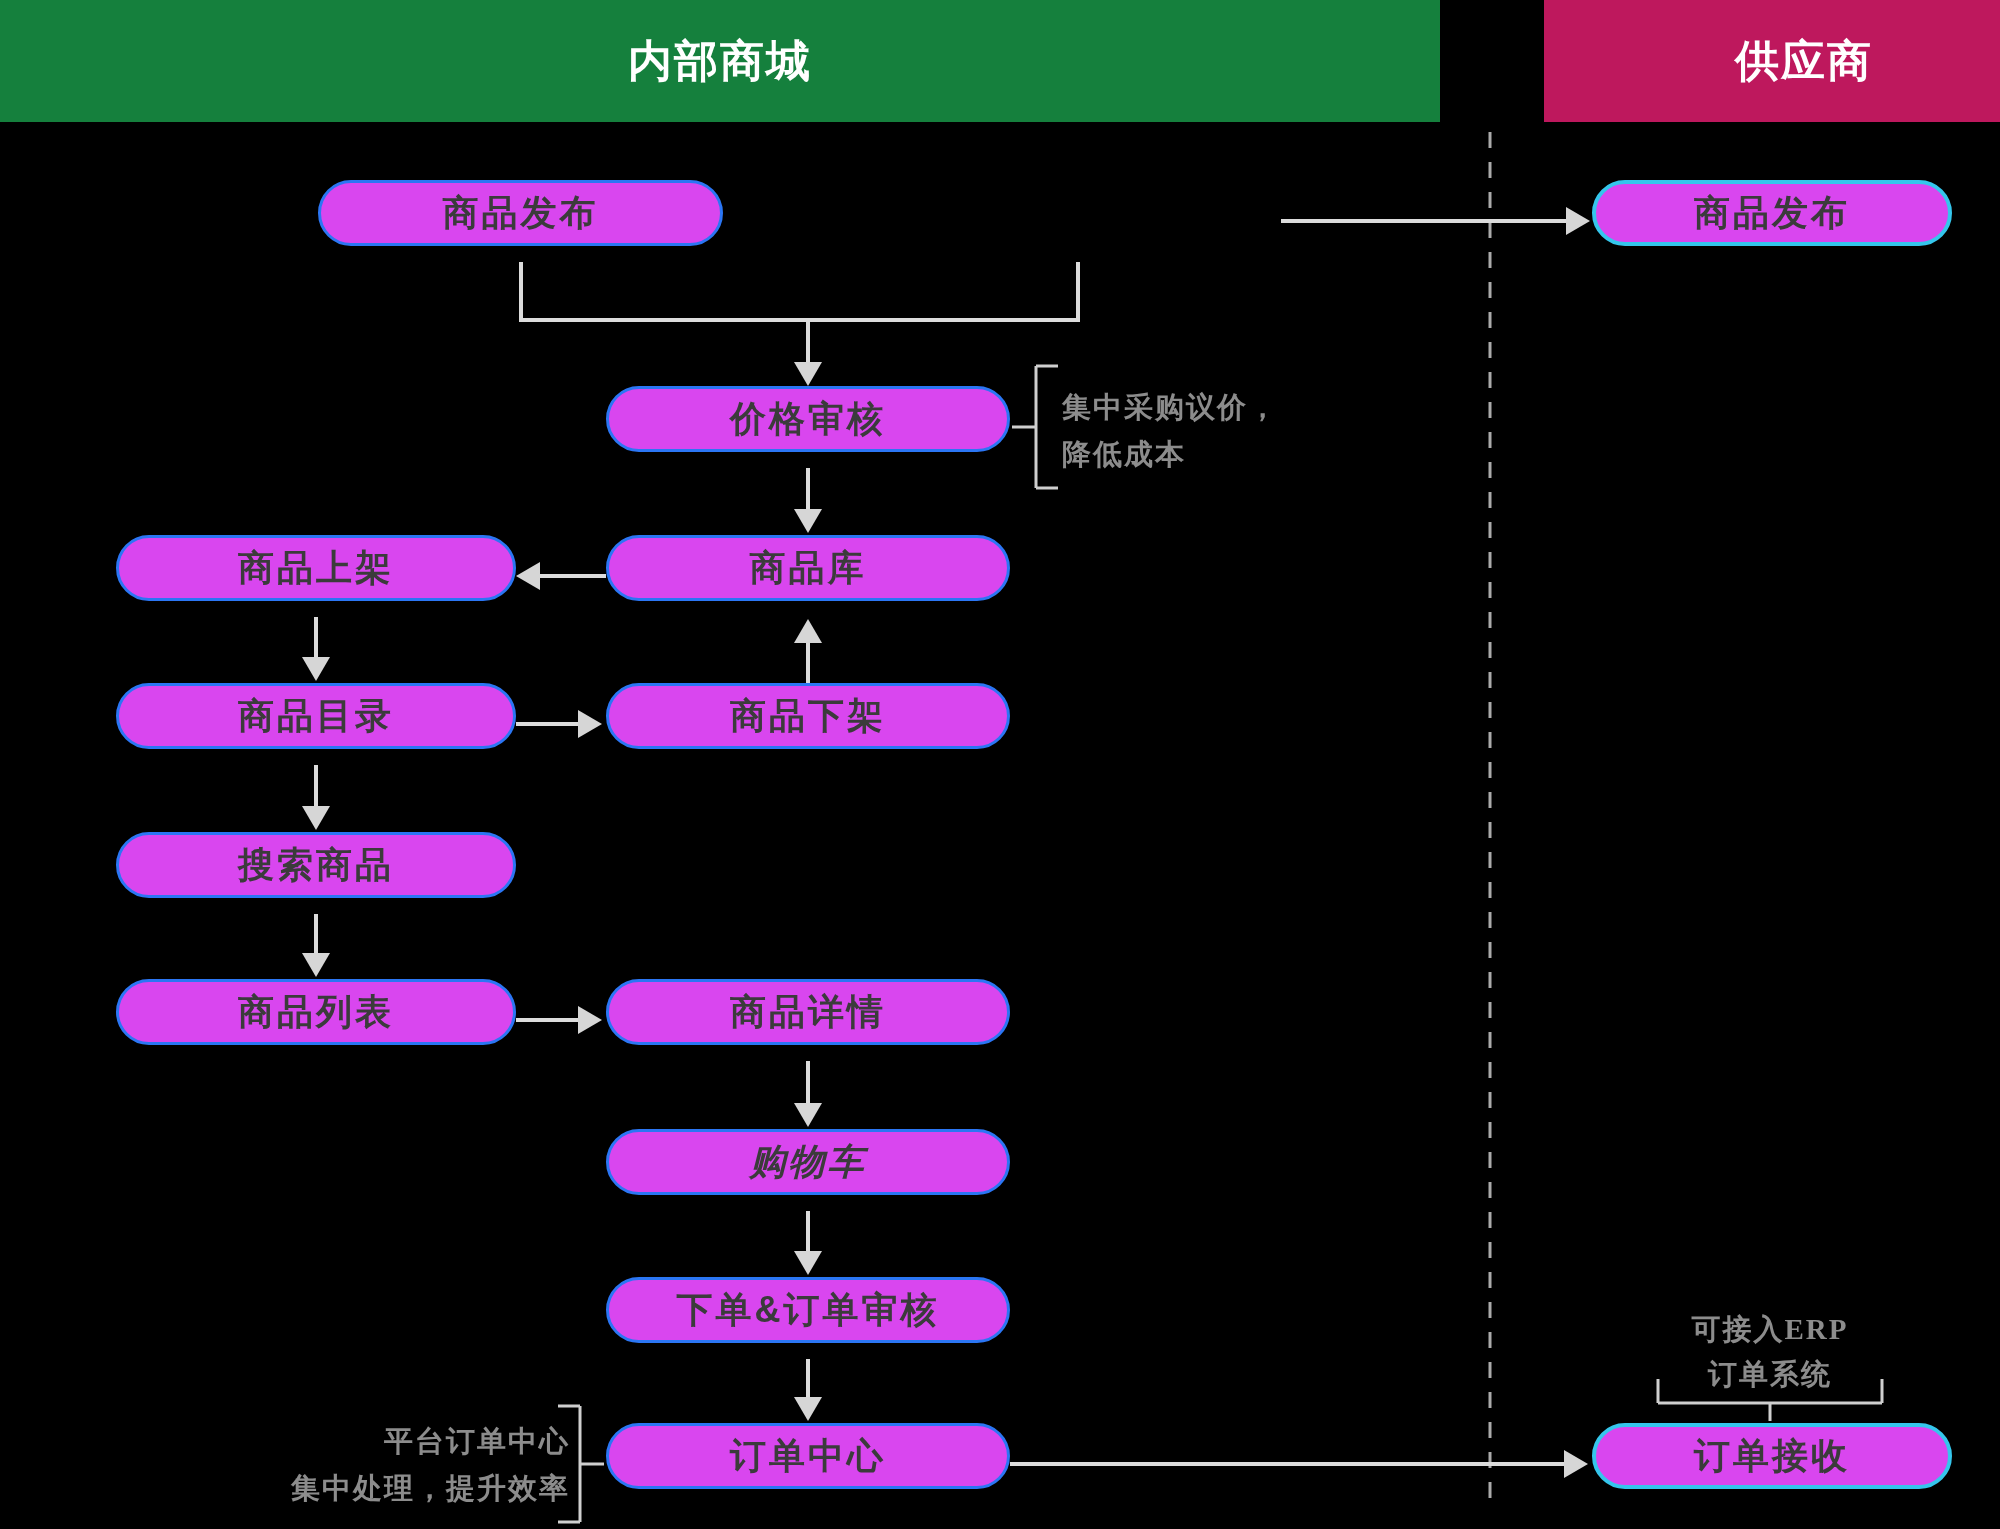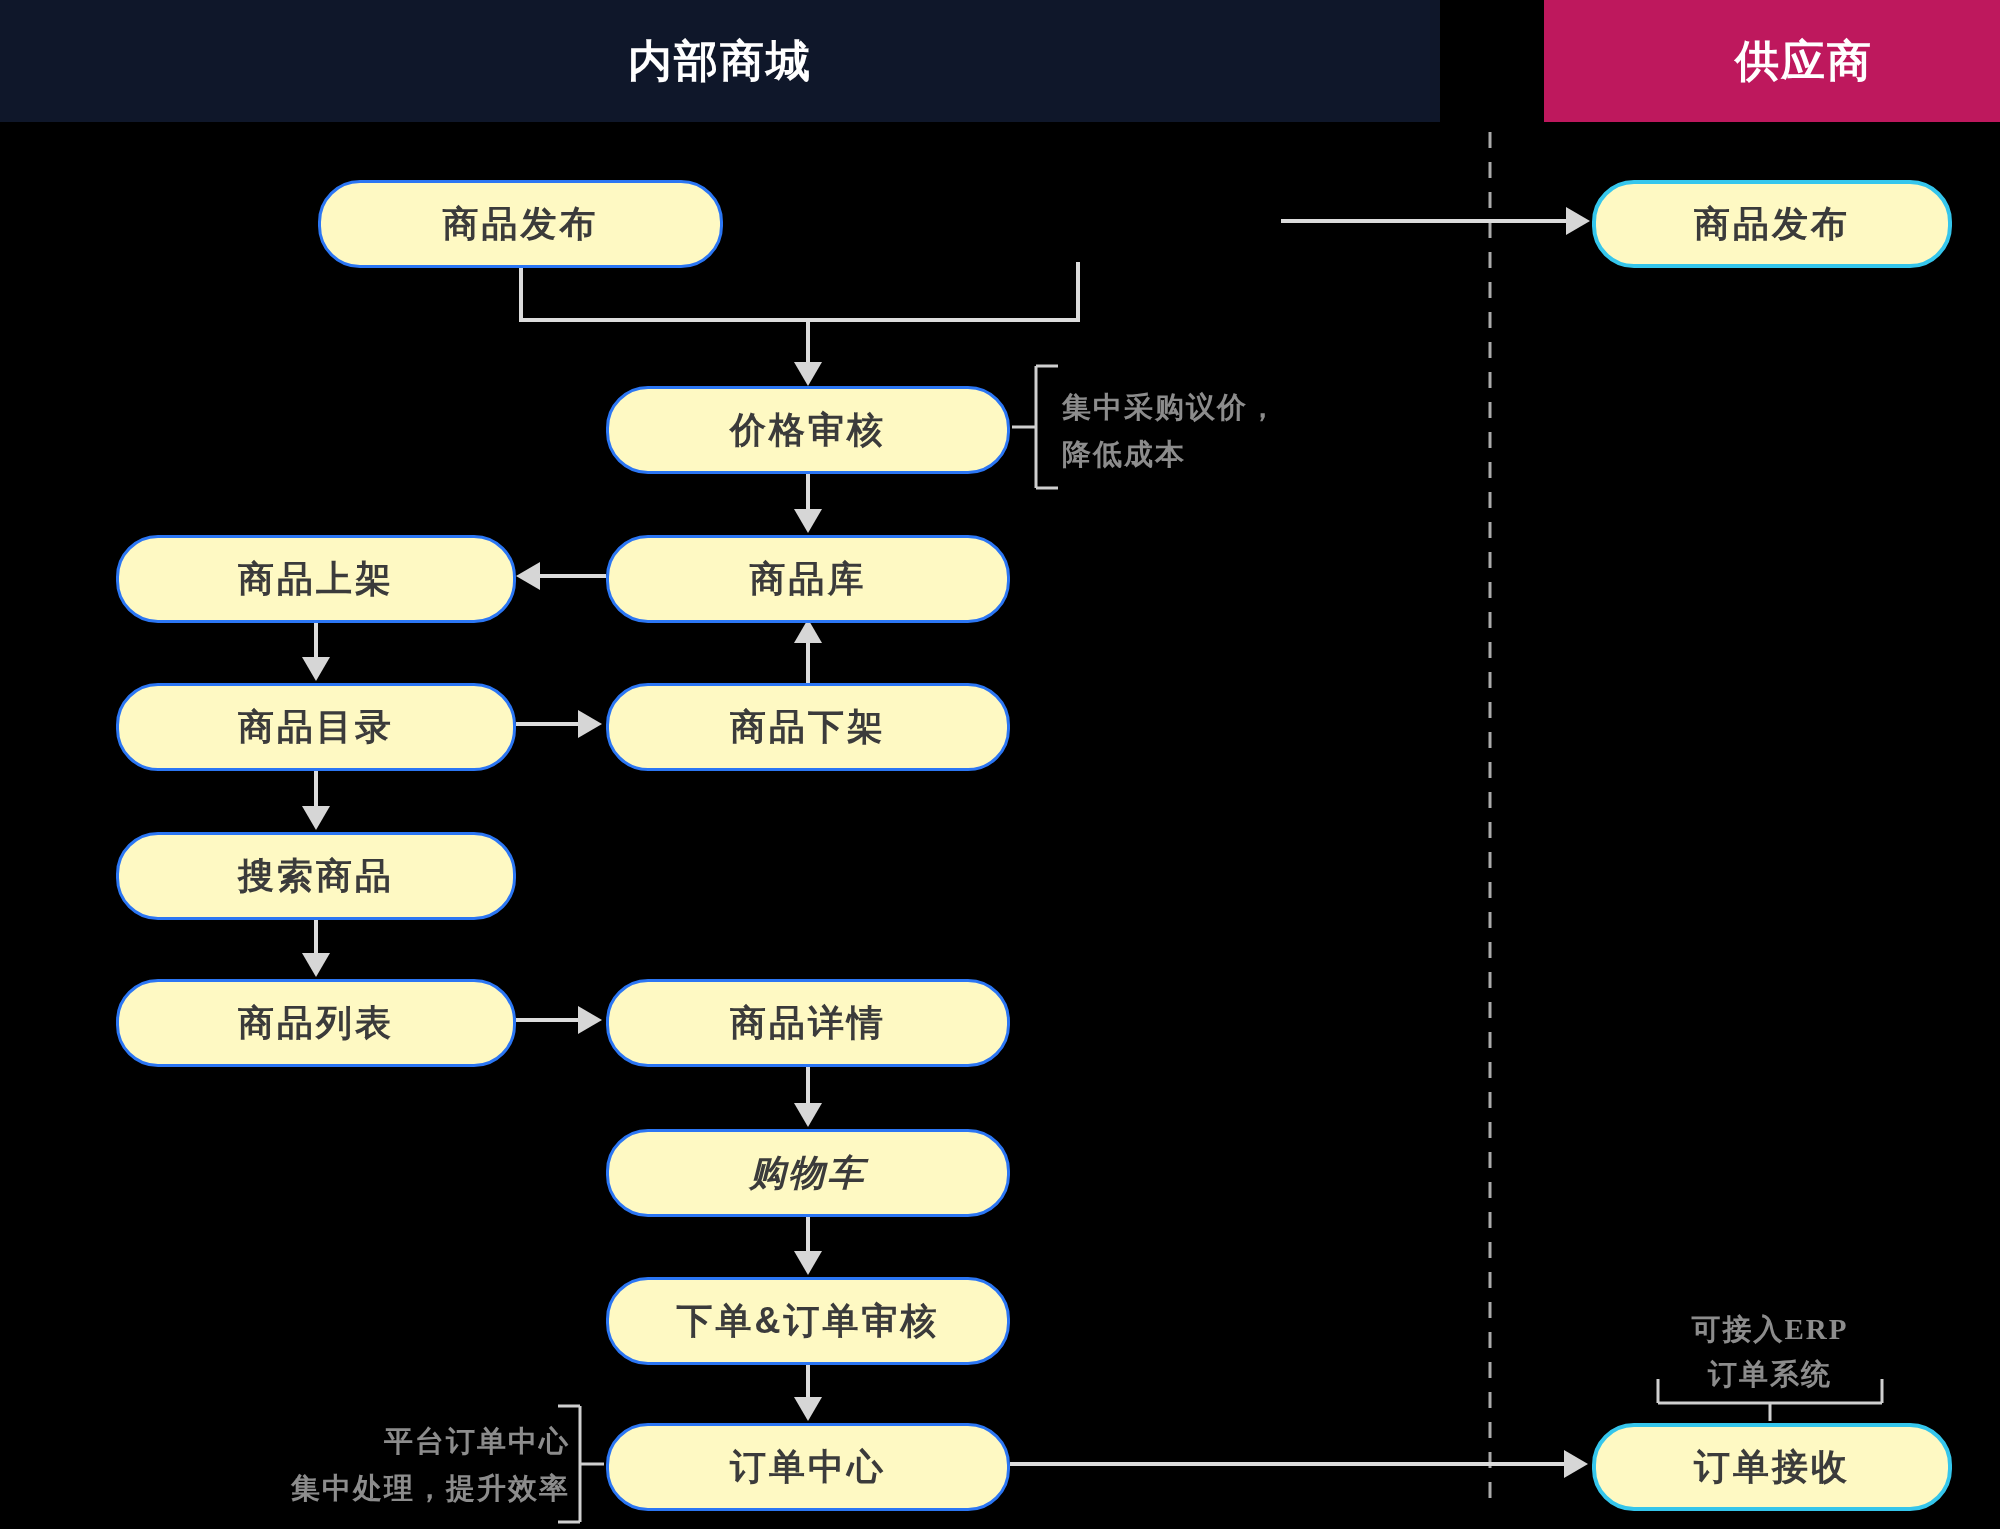--- a/index.html
+++ b/index.html
@@ -20,28 +20,28 @@
     top: 0;
     height: 122px;
     display: flex;
     align-items: center;
     justify-content: center;
     color: #ffffff;
     font-size: 44px;
     font-weight: bold;
     letter-spacing: 2px;
   }
-  .hdr-blue { left: 0; width: 1440px; background: #0f172a; }
+  .hdr-blue { left: 0; width: 1440px; background: #15803d; }
   .hdr-cyan { left: 1544px; width: 520px; background: #be185d; }
 
   .node {
     position: absolute;
-    height: 88px;
+    height: 66px;
     box-sizing: border-box;
-    background: #fef9c3;
+    background: #d946ef;
     border: 3px solid #2B76F4;
     border-radius: 42px;
     display: flex;
     align-items: center;
     justify-content: center;
     font-size: 36px;
     font-weight: bold;
     color: #3B3B3B;
     letter-spacing: 3px;
     white-space: nowrap;

